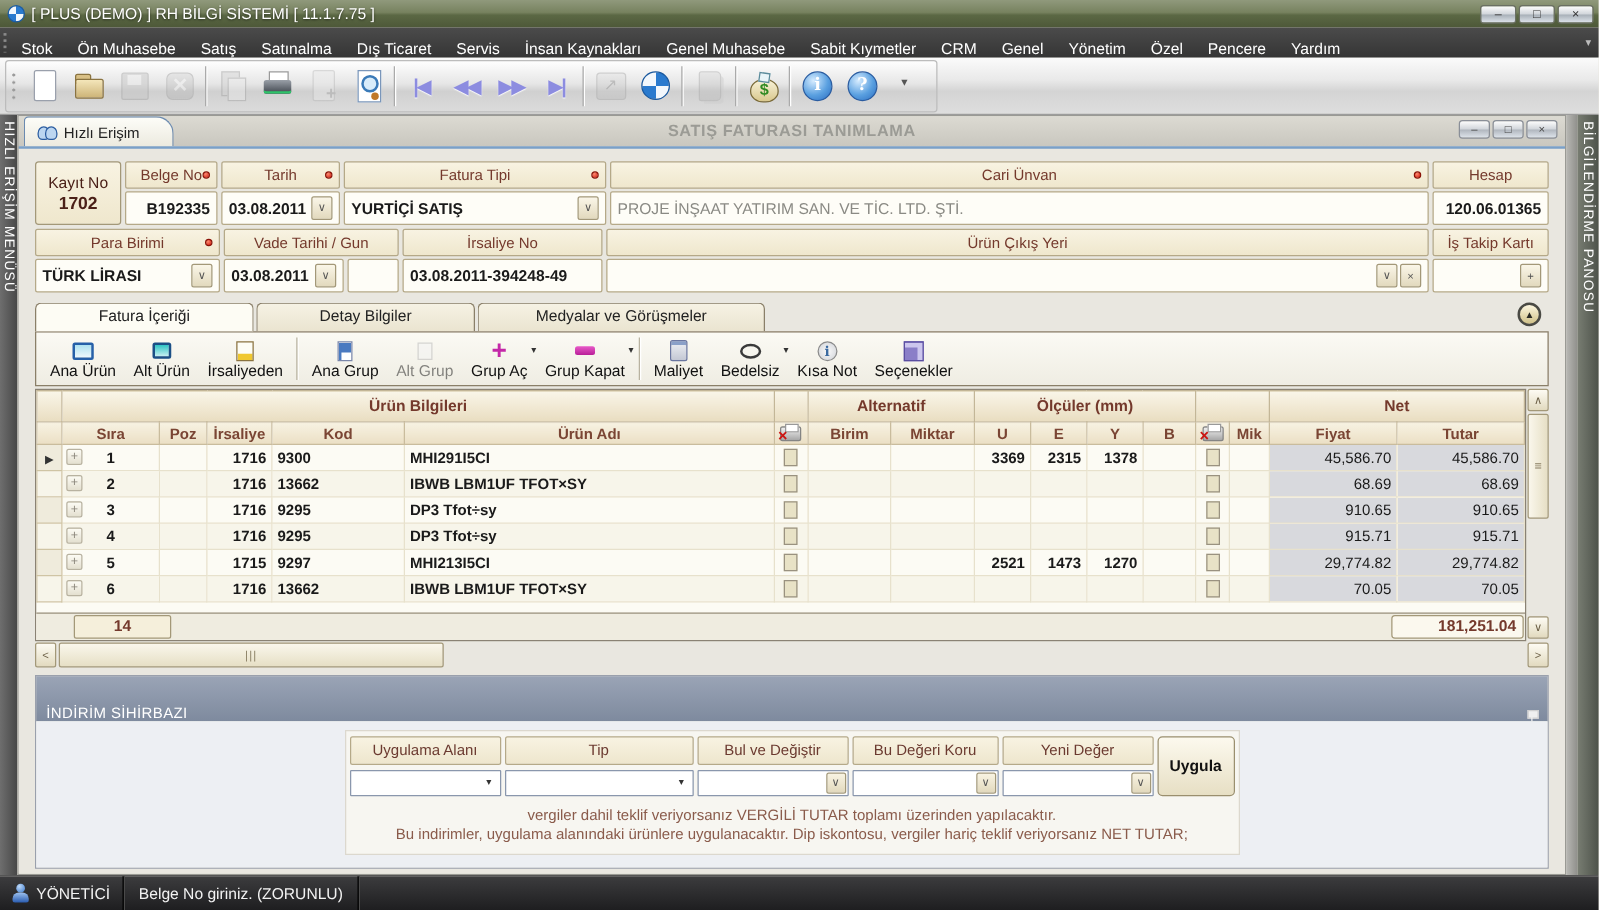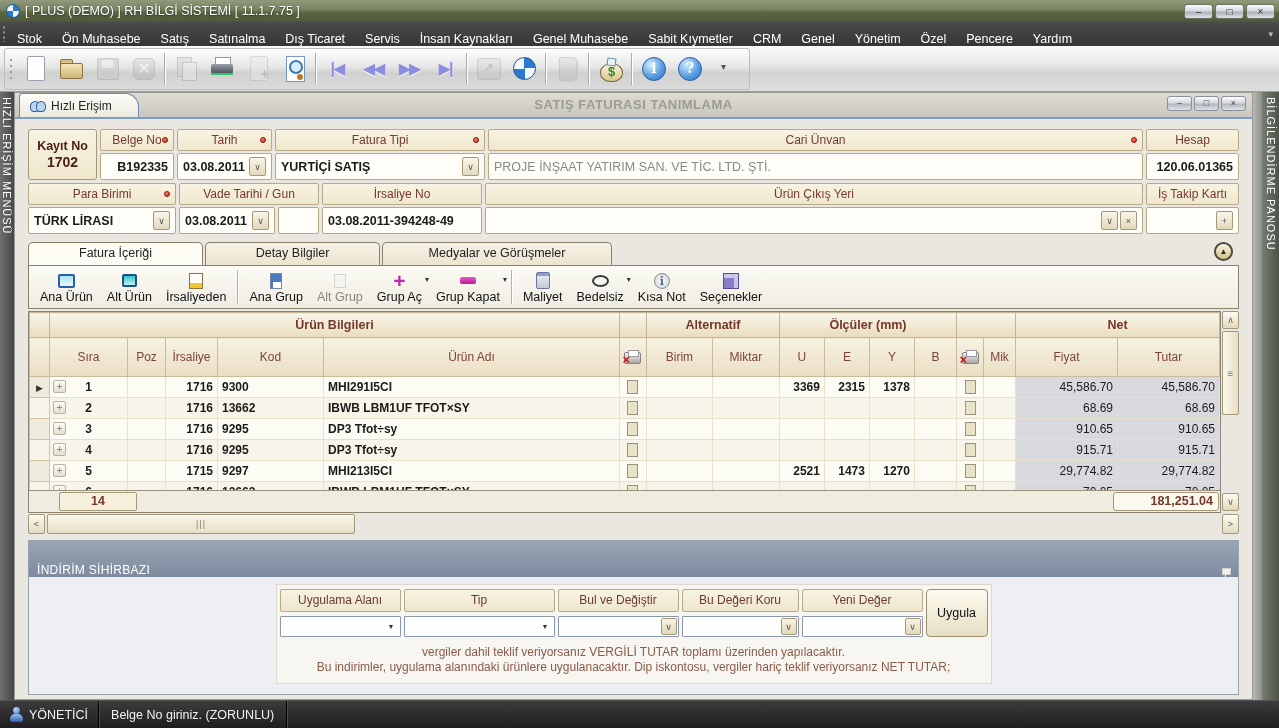--- a/index.html
+++ b/index.html
@@ -84,21 +84,21 @@
 .fgrid{display:grid;grid-template-rows:22px 27px;gap:2px 3px}
 .fg1{grid-template-columns:69px 74px 95px 210px 1fr 93px}
 .fg2{grid-template-columns:148px 96px 41px 160px 1fr 93px;margin-top:3px}
 .fh{background:linear-gradient(#f8f3e2,#efe7cd);border:1px solid #b5a988;border-radius:2px;color:#74392c;text-align:center;font-size:12px;line-height:20px;position:relative;white-space:nowrap;overflow:hidden}
 .fh .req{position:absolute;right:5px;top:7px;width:6px;height:6px;border-radius:50%;background:radial-gradient(circle at 35% 30%,#ff8a70,#d01c10);border:1px solid #8a1208}
 .fv{background:#fefdf7;border:1px solid #b5a988;border-radius:2px;display:flex;align-items:center;padding:0 5px;font-weight:bold;color:#1a1a1a;font-size:12.5px;white-space:nowrap;overflow:hidden}
 .fv.gray{font-weight:normal;color:#8a8a84}
 .fv .sp{flex:1}
 .fbtn{flex:none;width:17px;height:19px;background:linear-gradient(#faf6e8,#e2d9bd);border:1px solid #a39878;border-radius:2px;color:#555;font-size:9px;font-weight:normal;display:flex;align-items:center;justify-content:center;margin-left:2px}
 .kayit{grid-row:1/3;background:linear-gradient(#f8f3e2,#efe7cd);border:1px solid #a39878;border-radius:3px;display:flex;flex-direction:column;align-items:center;justify-content:center;color:#4a2018}
-.kayit .kl{font-weight:bold;font-size:12.5px}
+.kayit .kl{font-weight:normal;font-size:12.5px}
 .kayit .kv{font-weight:bold;font-size:14px;margin-top:1px}
 
 
 .tabs2{display:flex;margin-top:8px;position:relative;height:23px;flex:none}
 .tab2{width:175px;border:1px solid #8a7f68;border-bottom:none;border-radius:5px 5px 0 0;background:linear-gradient(#f6f2e4,#eae4d0);text-align:center;line-height:21px;font-size:12.5px;color:#222;margin-right:2px}
 .tab2.active{background:#fdfcf4;font-weight:normal;z-index:2}
 .eject{position:absolute;right:6px;top:0;width:19px;height:19px;border-radius:50%;border:2px solid #4a4a44;background:linear-gradient(#fdf7e0,#d0c188);color:#2a2a24;font-size:8px;text-align:center;line-height:15px}
 .ribbon{border:1px solid #8a7f68;background:linear-gradient(#fbfaf4,#efede3);height:44px;display:flex;align-items:stretch;padding:1px 4px;flex:none}
 .rb-btn{display:flex;flex-direction:column;align-items:center;justify-content:flex-end;padding:2px 7px 3px 7px;font-size:12.5px;color:#111;position:relative;border-radius:3px}
 .rb-btn.disabled{opacity:.5;filter:grayscale(1)}
@@ -120,21 +120,21 @@
 .rb-options{width:16px;height:16px;background:#8a7ec8;border:1px solid #5a4ea0;box-shadow:inset -5px 5px 0 -1px #ccc6ee}
 
 
 .grid-outer{display:flex;margin-top:2px;flex:none}
 .g-main{flex:1;min-width:0;display:flex;flex-direction:column}
 .g-frame{border:1px solid #8a8274;background:#fcfbf4}
 .g-clip{height:178px;overflow:hidden}
 table{border-collapse:collapse;table-layout:fixed;width:100%;font-size:12px}
 th,td{overflow:hidden;white-space:nowrap}
 .gh{background:linear-gradient(#f9f5e8,#e9ddc0);border:1px solid #c3b697;color:#74392c;font-weight:bold;font-size:12.5px;height:25px}
-.ch{background:linear-gradient(#f7f2e2,#ebdfc4);border:1px solid #c9bc9d;color:#7a4534;font-weight:normal;height:39px;font-size:12px}
+.ch{background:linear-gradient(#f7f2e2,#ebdfc4);border:1px solid #c9bc9d;color:#7a4534;font-weight:bold;height:18px;font-size:12px}
 td{border:1px solid #e7e1cc;height:21px;padding:0 4px;color:#1a1a1a}
 tr.alt td{background:#f7f5ea}
 td.c-ind{background:#efebdc;border-color:#cfc4a4;padding:0;text-align:center}
 .cur{color:#333;font-size:9px}
 .c-sira{padding:0 3px;position:relative}
 .expand{position:absolute;left:3px;top:3px;width:13px;height:13px;border:1px solid #b8b2a0;background:linear-gradient(#fcfbf4,#e4e0d0);color:#8a857a;font-size:10px;line-height:11px;text-align:center;border-radius:2px}
 .c-sira .v{display:block;text-align:center;font-weight:bold}
 .c-num{text-align:right;font-weight:bold}
 .c-kod,.c-urun{font-weight:bold}
 .c-chk{text-align:center;padding:0}
@@ -162,21 +162,21 @@
 .pin::before{content:"";position:absolute;left:1px;top:0;width:7px;height:5px;background:#f0f0f0;border:1px solid #d0d0d0}
 .pin::after{content:"";position:absolute;left:4px;top:5px;width:1px;height:4px;background:#f0f0f0}
 .dp-body{flex:1;background:#edeff3;overflow:hidden;padding-top:7px}
 .wz{width:716px;margin:0 auto;background:#f7f6f1;border:1px solid #dcd8ce;padding:4px 4px 8px 4px}
 .wz-title{background:#fcfbf8;border:1px solid #e2ded4;color:#74392c;font-weight:bold;text-align:center;font-size:13px;height:23px;line-height:22px;margin-bottom:5px}
 .wz-grid{display:grid;grid-template-columns:121px 151px 121px 117px 121px 62px;gap:4px 3px;justify-content:center}
 .wz-h{background:linear-gradient(#f8f3e2,#eee6cd);border:1px solid #b5a988;border-radius:2px;color:#6b3a30;text-align:center;font-size:12px;height:23px;line-height:21px}
 .wz-c{background:#fff;border:1px solid #8a97ad;height:21px;position:relative;border-radius:1px}
 .wz-c .arr{position:absolute;right:5px;top:6px;font-size:7px;color:#333}
 .wz-c .cbtn{position:absolute;right:1px;top:1px;bottom:1px;width:16px;background:linear-gradient(#f8f3e2,#e2d9bd);border:1px solid #a39878;border-radius:2px;font-size:9px;color:#555;display:flex;align-items:center;justify-content:center}
-.uygula{grid-column:6;grid-row:1/3;background:linear-gradient(#fcf9ee,#e7dfc4);border:1px solid #9a8f6e;border-radius:4px;color:#111;font-weight:normal;font-size:12.5px;display:flex;align-items:center;justify-content:center}
+.uygula{grid-column:6;grid-row:1/3;background:linear-gradient(#fcf9ee,#e7dfc4);border:1px solid #9a8f6e;border-radius:4px;color:#111;font-weight:bold;font-size:12.5px;display:flex;align-items:center;justify-content:center}
 .wz-note{margin-top:8px;text-align:center;color:#8a5b4b;font-size:12px;line-height:15px}
 
 
 .status{height:28px;flex:none;background:linear-gradient(#3c3c3e,#1e1e20);display:flex;align-items:center;color:#f2f2f2;font-size:12.5px;border-top:1px solid #555}
 .st-user{display:flex;align-items:center;gap:6px;padding:0 10px;height:100%;border-right:1px solid #000;box-shadow:1px 0 0 #4a4a4a}
 .person{width:13px;height:15px;position:relative}
 .person::before{content:"";position:absolute;left:3px;top:0;width:7px;height:7px;border-radius:50%;background:radial-gradient(circle at 35% 30%,#bcd8f8,#3a78cc)}
 .person::after{content:"";position:absolute;left:0;top:7px;width:13px;height:8px;border-radius:5px 5px 2px 2px;background:linear-gradient(#9cc0ee,#2a5cb0)}
 .st-msg{padding:0 12px;height:100%;display:flex;align-items:center;border-right:1px solid #000;box-shadow:1px 0 0 #4a4a4a}
 </style>

